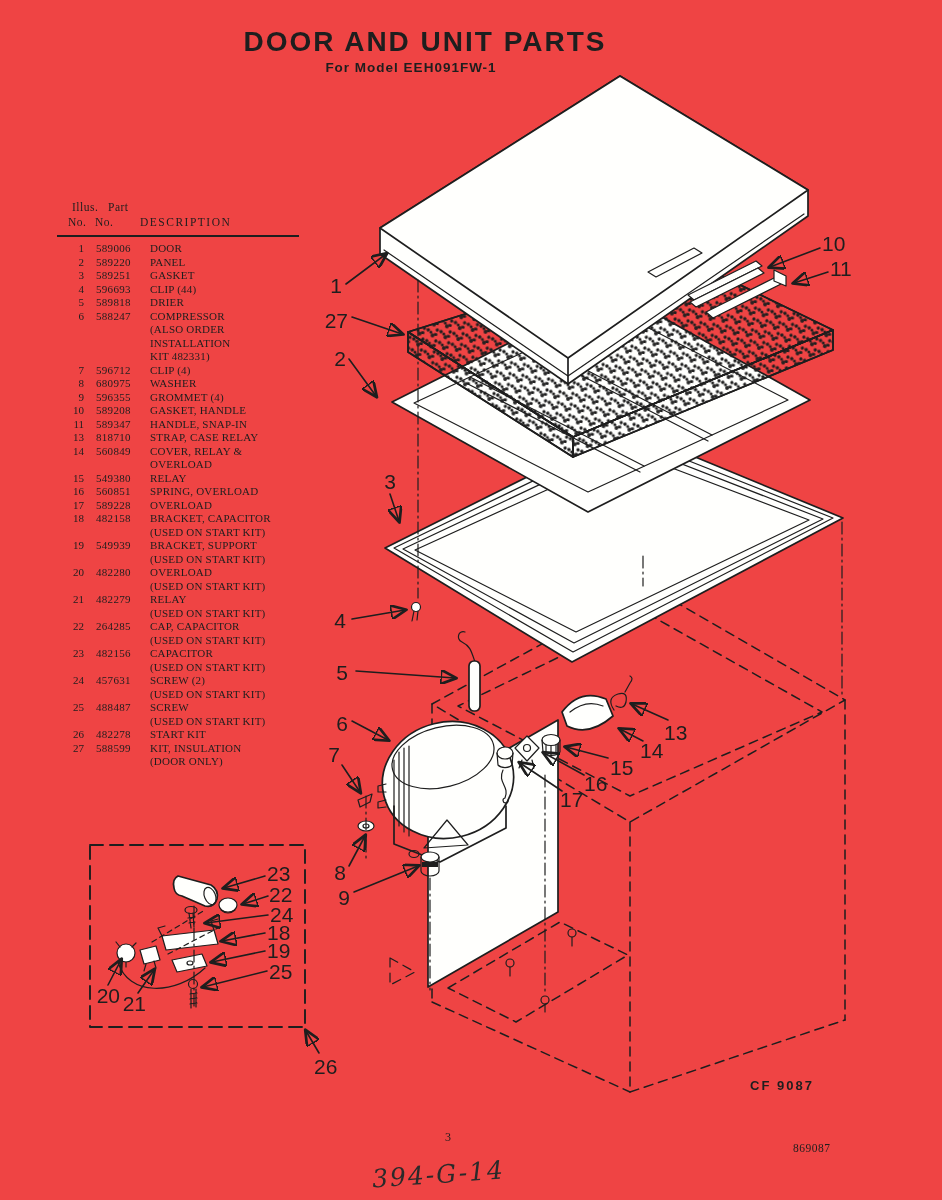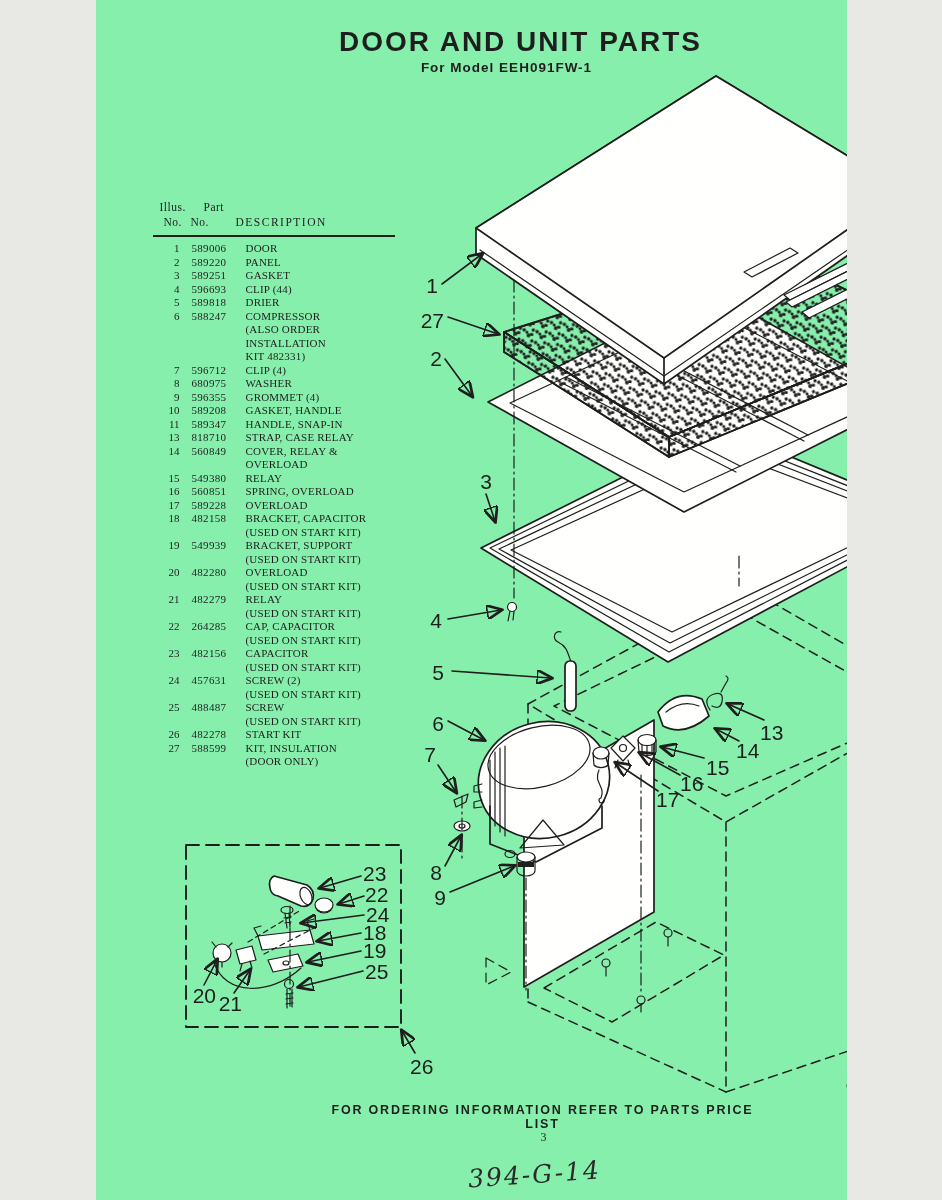--- a/index.html
+++ b/index.html
@@ -1,16 +1,16 @@
 <!DOCTYPE html>
 <html><head>
 <meta charset="utf-8">
 <style>
   html,body{margin:0;padding:0;background:#e8e8e4;}
-  .page{position:relative;width:751px;height:1200px;background:#86efac;margin:0 auto;
+  .page{position:relative;width:942px;height:1200px;background:#ef4444;margin:0 auto;
         font-family:"Liberation Serif",serif;color:#1e1e1e;overflow:hidden;}
   .abs{position:absolute;}
   .title{top:26px;left:175px;width:500px;text-align:center;
          font-family:"Liberation Sans",sans-serif;font-weight:bold;
          font-size:28px;letter-spacing:2px;}
   .subtitle{top:60px;left:161px;width:500px;text-align:center;
             font-family:"Liberation Sans",sans-serif;font-weight:bold;
             font-size:13.5px;letter-spacing:1px;}
   .th{font-size:11.5px;letter-spacing:.5px;}
   .thrule{left:57px;top:235px;width:242px;height:2px;background:#1e1e1e;}
@@ -45,21 +45,21 @@
   #diagram .cf{font-size:13px;font-weight:bold;letter-spacing:2px;}
 </style>
 </head>
 <body>
 
 <div class="page">
 
   <div class="abs title">DOOR AND UNIT PARTS</div>
   <div class="abs subtitle">For Model EEH091FW-1</div>
 
-  <div class="abs th" style="left:64px;top:201px;">Illus.</div>
+  <div class="abs th" style="left:72px;top:201px;">Illus.</div>
   <div class="abs th" style="left:108px;top:201px;">Part</div>
   <div class="abs th" style="left:68px;top:216px;">No.</div>
   <div class="abs th" style="left:95px;top:216px;">No.</div>
   <div class="abs th" style="left:140px;top:216px;letter-spacing:1.5px;">DESCRIPTION</div>
   <div class="abs thrule"></div>
 
   <table class="abs ptable">
     <tbody>
         <tr>
           <td>1</td>
@@ -448,18 +448,17 @@
       <text class="co" x="270" y="922">24</text>
       <text class="co" x="267" y="940">18</text>
       <text class="co" x="267" y="958">19</text>
       <text class="co" x="269" y="979">25</text>
       <text class="co" x="314" y="1074">26</text>
     </g>
 
     <text class="cf" x="750" y="1090">CF 9087</text>
   </svg>
 
-  <div class="abs footnote">FOR ORDERING INFORMATION REFER TO PARTS PRICE LIST</div>
   <div class="abs pageno">3</div>
   <div class="abs docno">869087</div>
   <div class="abs handwrite">394-G-14</div>
 
 </div>
 
 </body></html>

